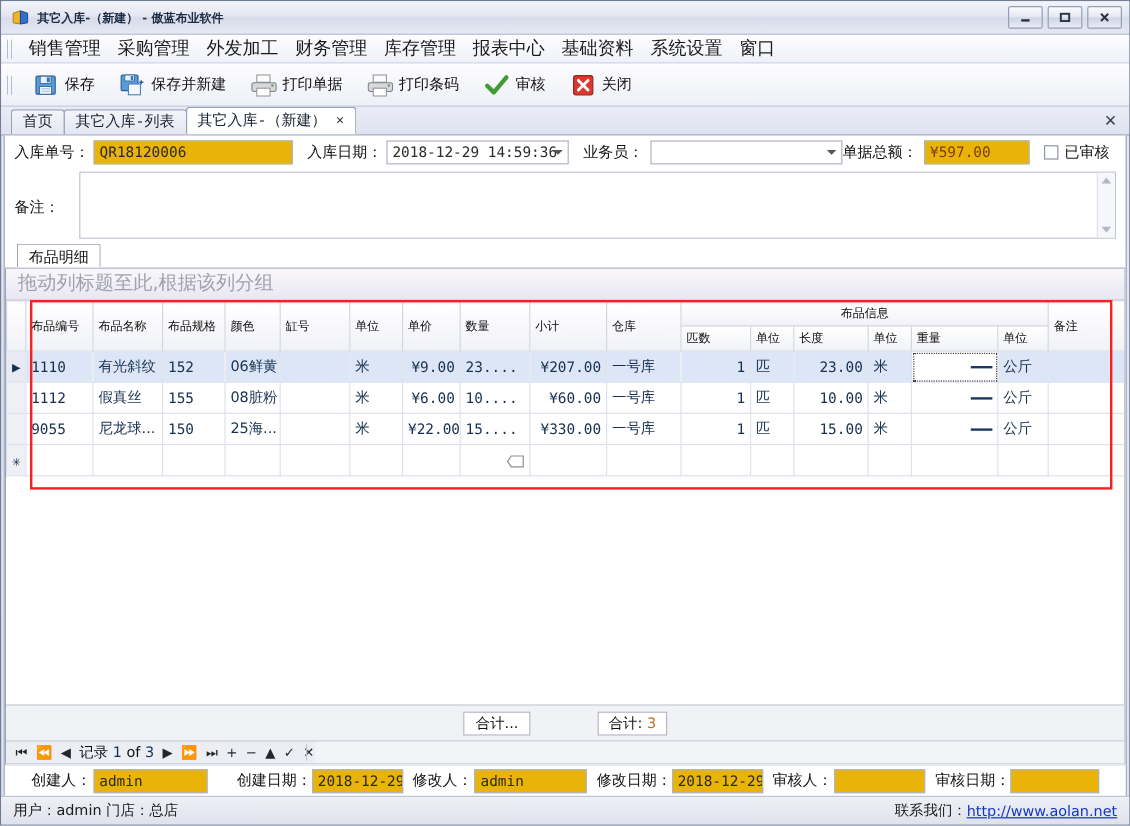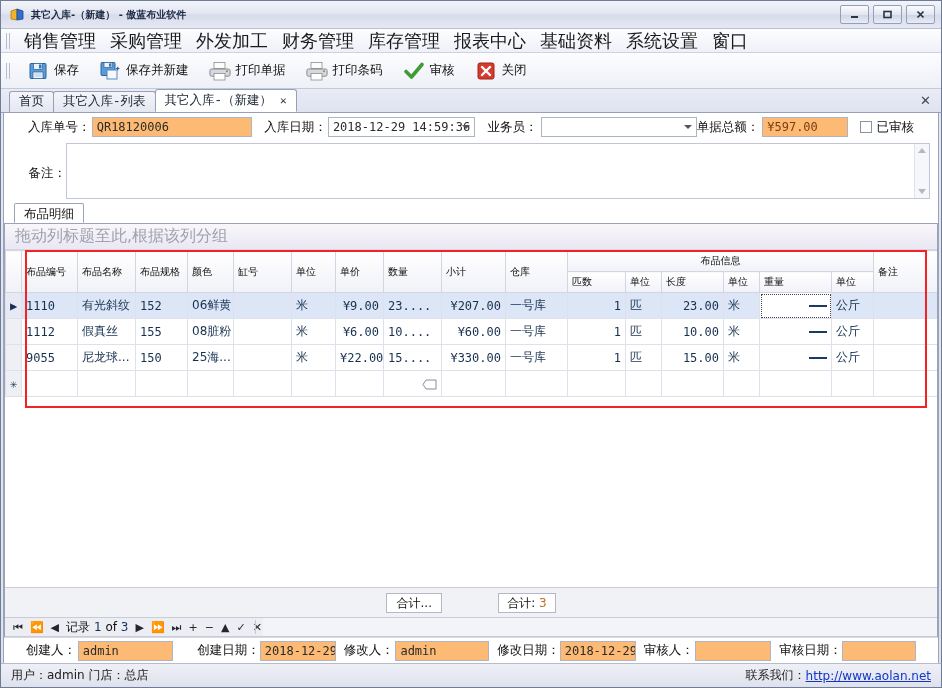--- a/index.html
+++ b/index.html
@@ -50,21 +50,21 @@
     border-bottom:1px solid #ccd2e2;
     display:flex;align-items:center;
     padding-left:4px;box-sizing:border-box;
   }
   .grip{
     width:7px;height:16px;margin-right:5px;flex:0 0 7px;
     background:
       linear-gradient(to right,transparent 1px,#b6bccd 1px,#b6bccd 2px,transparent 2px,transparent 4px,#b6bccd 4px,#b6bccd 5px,transparent 5px);
   }
   .menu-item{
-    padding:3px 7px;font-size:18px;color:#1a1a1a;white-space:nowrap;
+    padding:3px 7px;font-size:15px;color:#1a1a1a;white-space:nowrap;
     font-family:Liberation Mono, monospace;
   }
   
   .toolbar{
     height:36px;flex:0 0 36px;
     background:linear-gradient(#fdfdff,#eef0f7);
     border-bottom:1px solid #c3c9da;
     display:flex;align-items:center;
     padding-left:4px;box-sizing:border-box;
   }
@@ -107,29 +107,29 @@
   
   .client{
     flex:1 1 auto;display:flex;flex-direction:column;
     background:#fff;
     border-left:1px solid #9aa3ba;border-right:1px solid #9aa3ba;
     margin:0 2px;box-sizing:border-box;
     overflow:hidden;position:relative;
   }
   .formrow{
     height:28px;flex:0 0 28px;display:flex;align-items:center;
-    padding:0 24px;box-sizing:border-box;gap:0;
+    padding:0 8px;box-sizing:border-box;gap:0;
   }
   .lbl{
     font-size:12.5px;color:#111;white-space:nowrap;
     font-family:"DejaVu Sans","Liberation Sans",sans-serif;
   }
   .fld{
     height:20px;box-sizing:border-box;
-    border:1px solid #aeb4c4;background:#fdba74;
+    border:1px solid #aeb4c4;background:#eab308;
     font-size:12px;color:#2b2b2b;
     padding:0 4px;line-height:18px;
     font-family:"DejaVu Sans Mono","DejaVu Sans",monospace;
     overflow:hidden;white-space:nowrap;
   }
   .combo{
     height:20px;box-sizing:border-box;position:relative;
     border:1px solid #aeb4c4;background:#fff;
     font-size:12px;color:#2b2b2b;padding:0 18px 0 4px;line-height:18px;
     font-family:"DejaVu Sans Mono","DejaVu Sans",monospace;
@@ -137,21 +137,21 @@
   }
   .combo .arw{
     position:absolute;right:4px;top:7px;
     width:0;height:0;border-left:4px solid transparent;
     border-right:4px solid transparent;border-top:4px solid #555;
   }
   .chk{
     width:12px;height:12px;border:1px solid #8b93a6;background:#fff;
     box-sizing:border-box;display:inline-block;
   }
-  .memo-row{flex:0 0 62px;display:flex;padding:2px 8px 4px 8px;box-sizing:border-box;text-align:right;}
+  .memo-row{flex:0 0 62px;display:flex;padding:2px 8px 4px 8px;box-sizing:border-box;}
   .memo-lbl{width:54px;padding-top:22px;}
   .memo{
     flex:1 1 auto;border:1px solid #c2c6d4;background:#fff;position:relative;
   }
   .memo .sb{
     position:absolute;right:0;top:0;width:14px;height:100%;
     background:#f6f7fa;border-left:1px solid #dfe2ea;
   }
   .memo .sb .up,.memo .sb .dn{
     position:absolute;left:3px;width:0;height:0;

